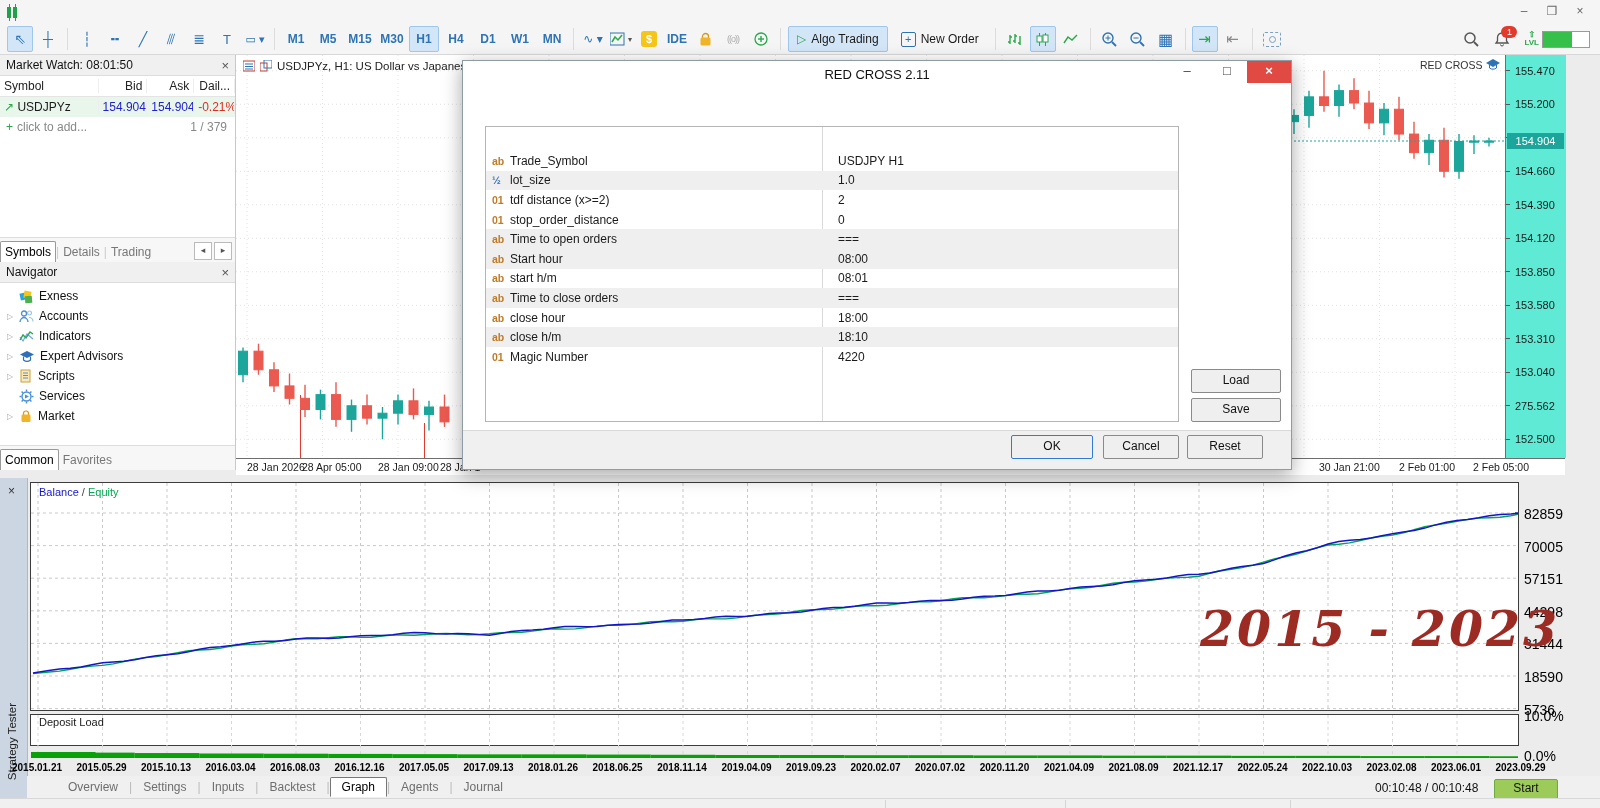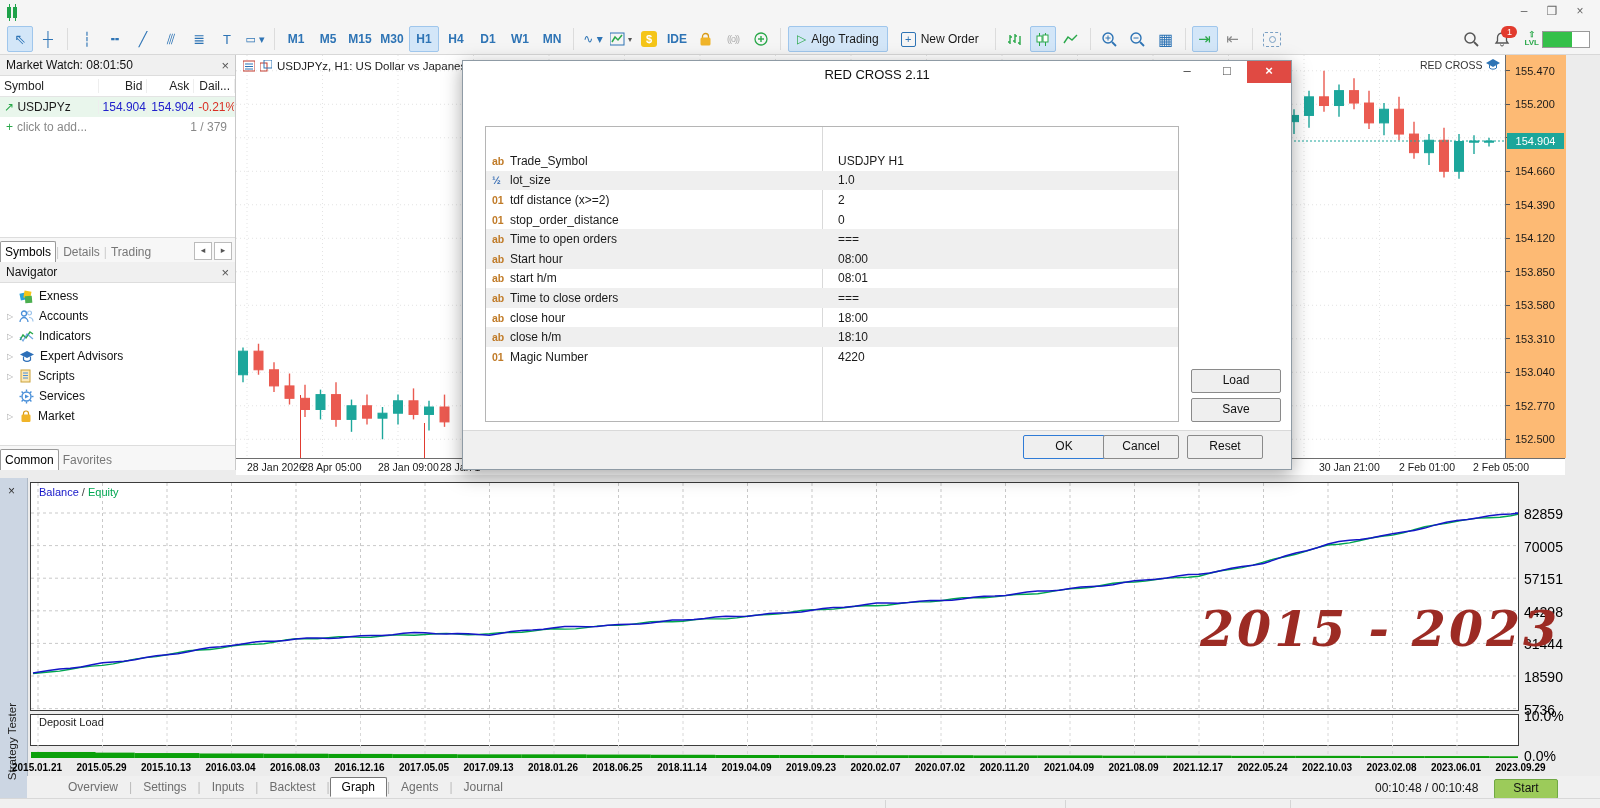--- a/index.html
+++ b/index.html
@@ -38,21 +38,21 @@
   .mw-col{box-sizing:border-box;padding:0 4px;border-right:1px solid #eee;overflow:hidden;white-space:nowrap;}
   .tabs-row{position:absolute;bottom:0;left:0;right:0;height:24px;display:flex;align-items:flex-end;
             background:#f7f7f7;border-top:1px solid #ddd;font-size:12px;color:#777;}
   .mini-tab{padding:3px 4px;margin-top:44px;}
   .mini-tab.on{background:#fff;border:1px solid #999;border-bottom:none;color:#000;border-radius:2px 2px 0 0;}
   .tab-sep{color:#ccc;padding:3px 0;}
   .nav-row{display:flex;align-items:center;height:20px;padding-left:6px;gap:5px;font-size:12px;color:#111;}
   .expander{width:8px;font-size:8px;color:#aaa;text-align:center;}
   
   #chart-plot{position:absolute;left:236px;top:55px;width:1269px;height:403px;background:#fff;}
-  #price-axis{position:absolute;left:1505px;top:55px;width:60px;height:403px;background:#fdba74;
+  #price-axis{position:absolute;left:1505px;top:55px;width:60px;height:403px;background:#5eead4;
               border-left:1px solid #6e6e6e;}
   .price-lab{position:absolute;left:9px;font-size:11px;color:#1a1a1a;}
   .price-tick{position:absolute;left:0;width:4px;height:1px;background:#555;}
   #time-strip{position:absolute;left:236px;top:458px;width:1329px;height:16px;background:#fff;
               border-top:1px solid #6e6e6e;}
   .time-lab{position:absolute;top:2px;font-size:10.5px;color:#1a1a1a;white-space:nowrap;}
   .price-tag{position:absolute;left:1px;width:57px;height:16px;background:#1ca69b;color:#fff;
              font-size:11px;line-height:16px;text-align:center;}
   #chart-header{position:absolute;left:243px;top:60px;display:flex;align-items:center;gap:5px;
                 font-size:11.5px;color:#222;z-index:2;}
@@ -494,21 +494,21 @@
     <span class="price-lab" style="top: 177.271px;">154.120</span>
     <div class="price-tick" style="top: 216.27px;"></div>
     <span class="price-lab" style="top: 210.77px;">153.850</span>
     <div class="price-tick" style="top: 249.769px;"></div>
     <span class="price-lab" style="top: 244.269px;">153.580</span>
     <div class="price-tick" style="top: 283.268px;"></div>
     <span class="price-lab" style="top: 277.768px;">153.310</span>
     <div class="price-tick" style="top: 316.766px;"></div>
     <span class="price-lab" style="top: 311.266px;">153.040</span>
     <div class="price-tick" style="top: 350.265px;"></div>
-    <span class="price-lab" style="top: 344.765px;">152.770</span>
+    <span class="price-lab" style="top: 344.765px;">275.562</span>
     <div class="price-tick" style="top: 383.764px;"></div>
     <span class="price-lab" style="top: 378.264px;">152.500</span>
     <div class="price-tag" style="top: 78px;">154.904</div>
   </div>
 <div id="time-strip">
     <span class="time-lab" style="left: 11px;">28 Jan 2026</span>
     <span class="time-lab" style="left: 66px;">28 Apr 05:00</span>
     <span class="time-lab" style="left: 142px;">28 Jan 09:00</span>
     <span class="time-lab" style="left: 204px;">28 Jan 1</span>
     <span class="time-lab" style="left: 1083px;">30 Jan 21:00</span>
@@ -607,21 +607,21 @@
         <div class="dt-row" style="top: 220px;">
           <span class="dt-type ty-01">01</span>
           <span>Magic Number</span>
           <span class="dt-val">4220</span>
         </div>
       </div>
   </div>
   <div class="dlg-btn" style="left:728px;top:308px;width:88px">Load</div>
   <div class="dlg-btn" style="left:728px;top:337px;width:88px">Save</div>
   <div id="dlg-footer">
-    <div class="dlg-btn" style="left:560px;top:4px;width:80px;border-color:#2f7bd6">OK</div>
+    <div class="dlg-btn" style="left:548px;top:4px;width:80px;border-color:#2f7bd6">OK</div>
     <div class="dlg-btn" style="left:640px;top:4px;width:74px">Cancel</div>
     <div class="dlg-btn" style="left:724px;top:4px;width:74px">Reset</div>
   </div>
 </div>
 
 <div id="tester-strip">
   <span style="position:absolute;left:8px;top:6px;color:#333;font-size:12px">×</span>
   <span class="vtext">Strategy Tester</span>
 </div>
 

